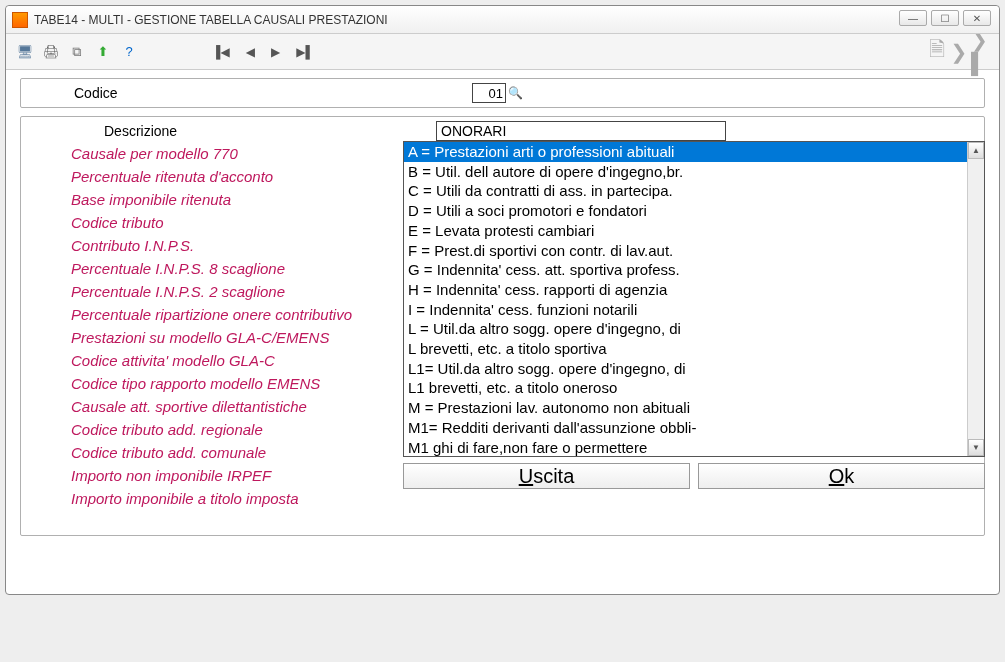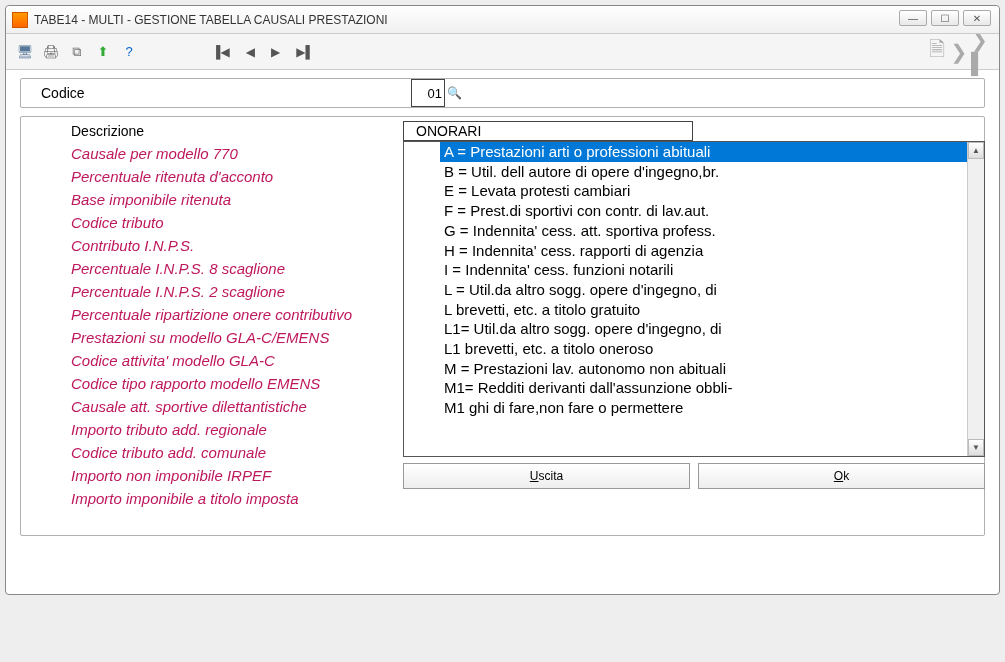--- a/index.html
+++ b/index.html
@@ -82,34 +82,35 @@
       margin: 8px 14px;
       padding: 2px 0;
       background: #fff;
     }
     .row {
       display: flex;
       align-items: center;
       height: 24px;
       padding: 0 20px;
     }
-    .label-col { width: 370px; font-size: 14px; color:#000;}
+    .label-col { width: 370px; font-size: 14px; color:#000;margin-left:33px;}
     .codice-input {
-      width: 34px; height: 28px;
+      width: 34px; height: 20px;
       border: 1px solid #444;
       font-size: 13px;
       text-align: right;
       padding-right: 2px;
+      margin-left: 28px;
     }
     .lookup-icon { color: #8ab; margin-left: 2px; font-size: 12px;}
     .descr-input {
       width: 290px; height: 20px;
       border: 1px solid #444;
       font-size: 14px;
-      padding: 0 12px;
+      padding: 0 4px;
     }
     .fields-panel {
       position: relative;
     }
     .field-row {
       display: flex;
       align-items: center;
       height: 23px;
       padding-left: 50px;
     }
@@ -128,21 +129,20 @@
     .dropdown-inner {
       width: calc(100% - 17px);
       height: 100%;
       overflow: hidden;
     }
     .dropdown-item {
       padding: 0 4px;
       line-height: 19.7px;
       white-space: nowrap;
       cursor: pointer;
-      margin-left: 36px;
     }
     .dropdown-item.selected {
       background: #0078d7;
       color: #fff;
     }
     .scrollbar {
       position: absolute;
       right: 0; top: 0; bottom: 0;
       width: 17px;
       background: #f0f0f0;
@@ -164,21 +164,21 @@
       top: 346px;
       width: 582px;
       display: flex;
       gap: 8px;
     }
     .action-btn {
       flex: 1;
       height: 26px;
       border: 1px solid #999;
       background: linear-gradient(#fff,#eee);
-      font-size: 12px;
+      font-size: 20px;
       cursor: pointer;
       display: flex; align-items: center; justify-content: center;
     }
     .action-btn span.u { text-decoration: underline; }
     
     .ic-monitor{color:#579;}
     .ic-print{color:#555;}
     .ic-copy{color:#777;}
     .ic-export{color:#3a3;}
     .ic-help{color:#06c;}
@@ -264,44 +264,46 @@
           <div class="field-row">
             <div class="field-label">Codice attivita' modello GLA-C</div>
           </div>
           <div class="field-row">
             <div class="field-label">Codice tipo rapporto modello EMENS</div>
           </div>
           <div class="field-row">
             <div class="field-label">Causale att. sportive dilettantistiche</div>
           </div>
           <div class="field-row">
-            <div class="field-label">Importo tributo add. regionale</div>
+            <div class="field-label">Codice tributo add. regionale</div>
           </div>
           <div class="field-row">
             <div class="field-label">Codice tributo add. comunale</div>
           </div>
           <div class="field-row">
             <div class="field-label">Importo non imponibile IRPEF</div>
           </div>
           <div class="field-row">
             <div class="field-label">Importo imponibile a titolo imposta</div>
           </div>
         </div>
 
       <div class="dropdown-list">
         <div class="dropdown-inner" id="dropdown-inner">
             <div class="dropdown-item selected">A = Prestazioni arti o professioni abituali</div>
             <div class="dropdown-item">B = Util. dell autore di opere d'ingegno,br.</div>
+            <div class="dropdown-item">C = Utili da contratti di ass. in partecipa.</div>
+            <div class="dropdown-item">D = Utili a soci promotori e fondatori</div>
             <div class="dropdown-item">E = Levata protesti cambiari</div>
             <div class="dropdown-item">F = Prest.di sportivi con contr. di lav.aut.</div>
             <div class="dropdown-item">G = Indennita' cess. att. sportiva profess.</div>
             <div class="dropdown-item">H = Indennita' cess. rapporti di agenzia</div>
             <div class="dropdown-item">I = Indennita' cess. funzioni notarili</div>
             <div class="dropdown-item">L = Util.da altro sogg. opere d'ingegno, di</div>
-            <div class="dropdown-item">L   brevetti, etc. a titolo gratuito</div>
+            <div class="dropdown-item">L   brevetti, etc. a titolo sportiva</div>
             <div class="dropdown-item">L1= Util.da altro sogg. opere d'ingegno, di</div>
             <div class="dropdown-item">L1  brevetti, etc. a titolo oneroso</div>
             <div class="dropdown-item">M = Prestazioni lav. autonomo non abituali</div>
             <div class="dropdown-item">M1= Redditi derivanti dall'assunzione obbli-</div>
             <div class="dropdown-item">M1  ghi di fare,non fare o permettere</div>
           </div>
         <div class="scrollbar">
           <div class="scroll-btn">▲</div>
           <div class="scroll-track"></div>
           <div class="scroll-btn">▼</div>

